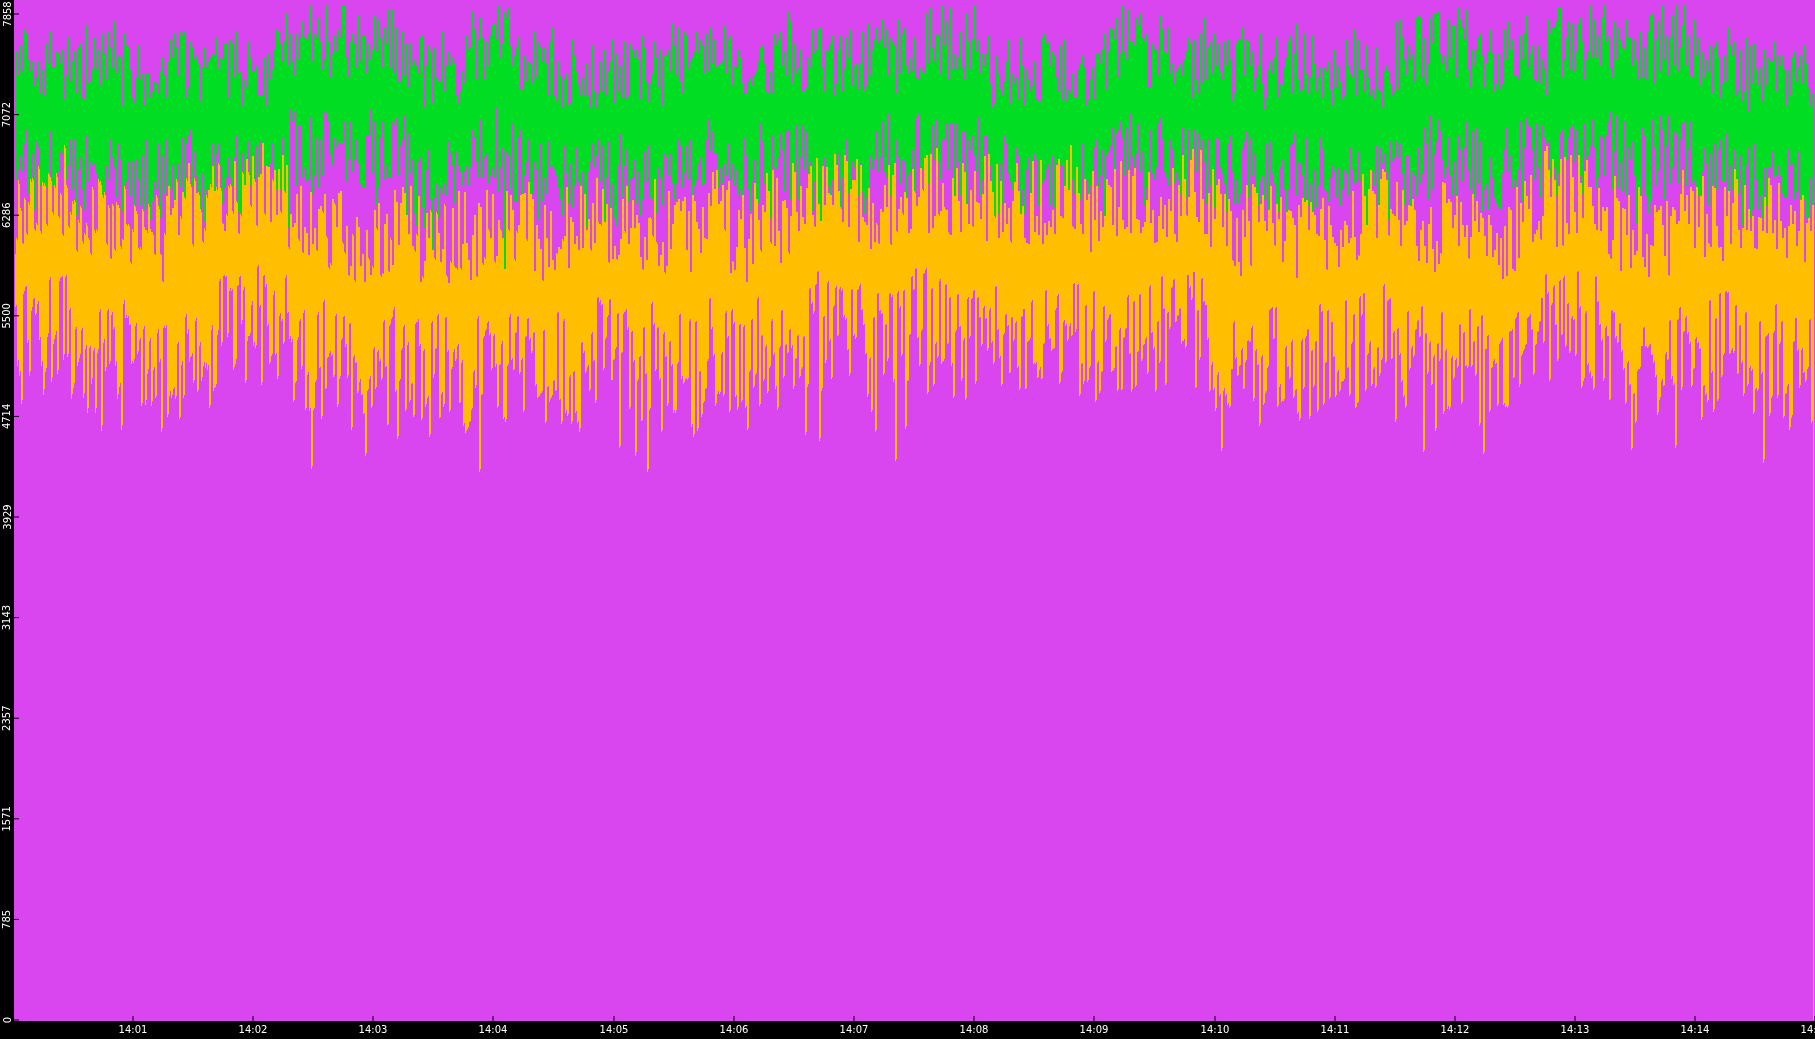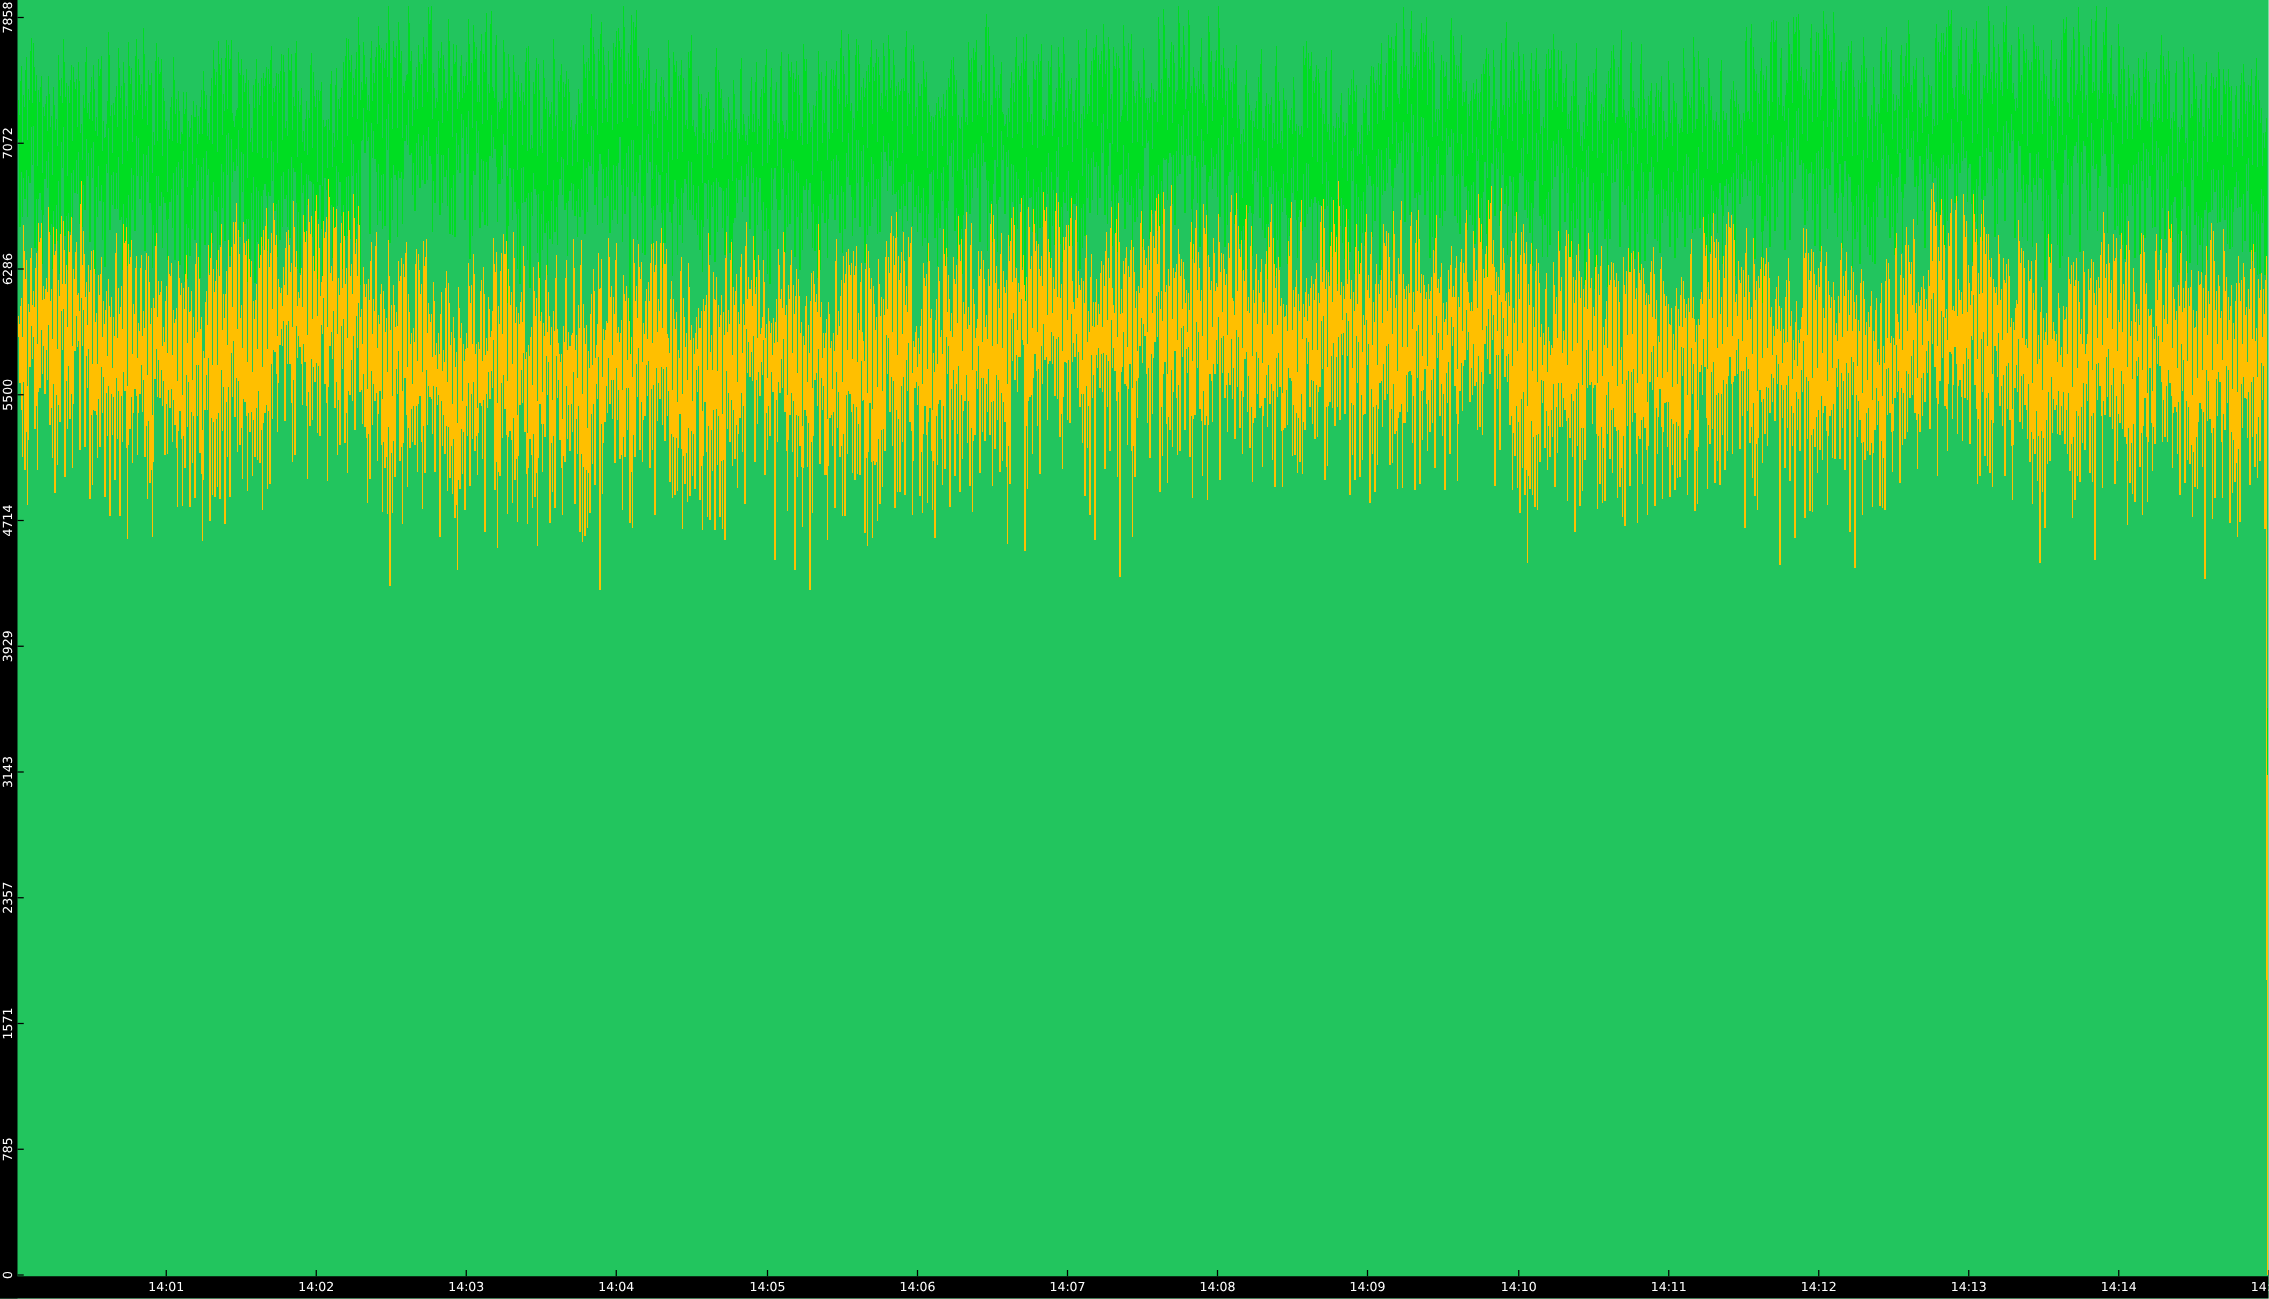--- a/index.html
+++ b/index.html
@@ -1,21 +1,21 @@
 <!DOCTYPE html>
 <html><head>
 <meta charset="utf-8">
 <style>
   html, body { margin: 0; padding: 0; background: #ffffff; }
   .screen {
     position: relative;
     width: 1815px;
     height: 1039px;
     overflow: hidden;
-    background: #22c55e;
+    background: #d946ef;
     font-family: "DejaVu Sans", sans-serif;
   }
   svg text {
     font-family: "DejaVu Sans", sans-serif;
     font-size: 10px;
   }
 </style>
 </head>
 <body>
 

